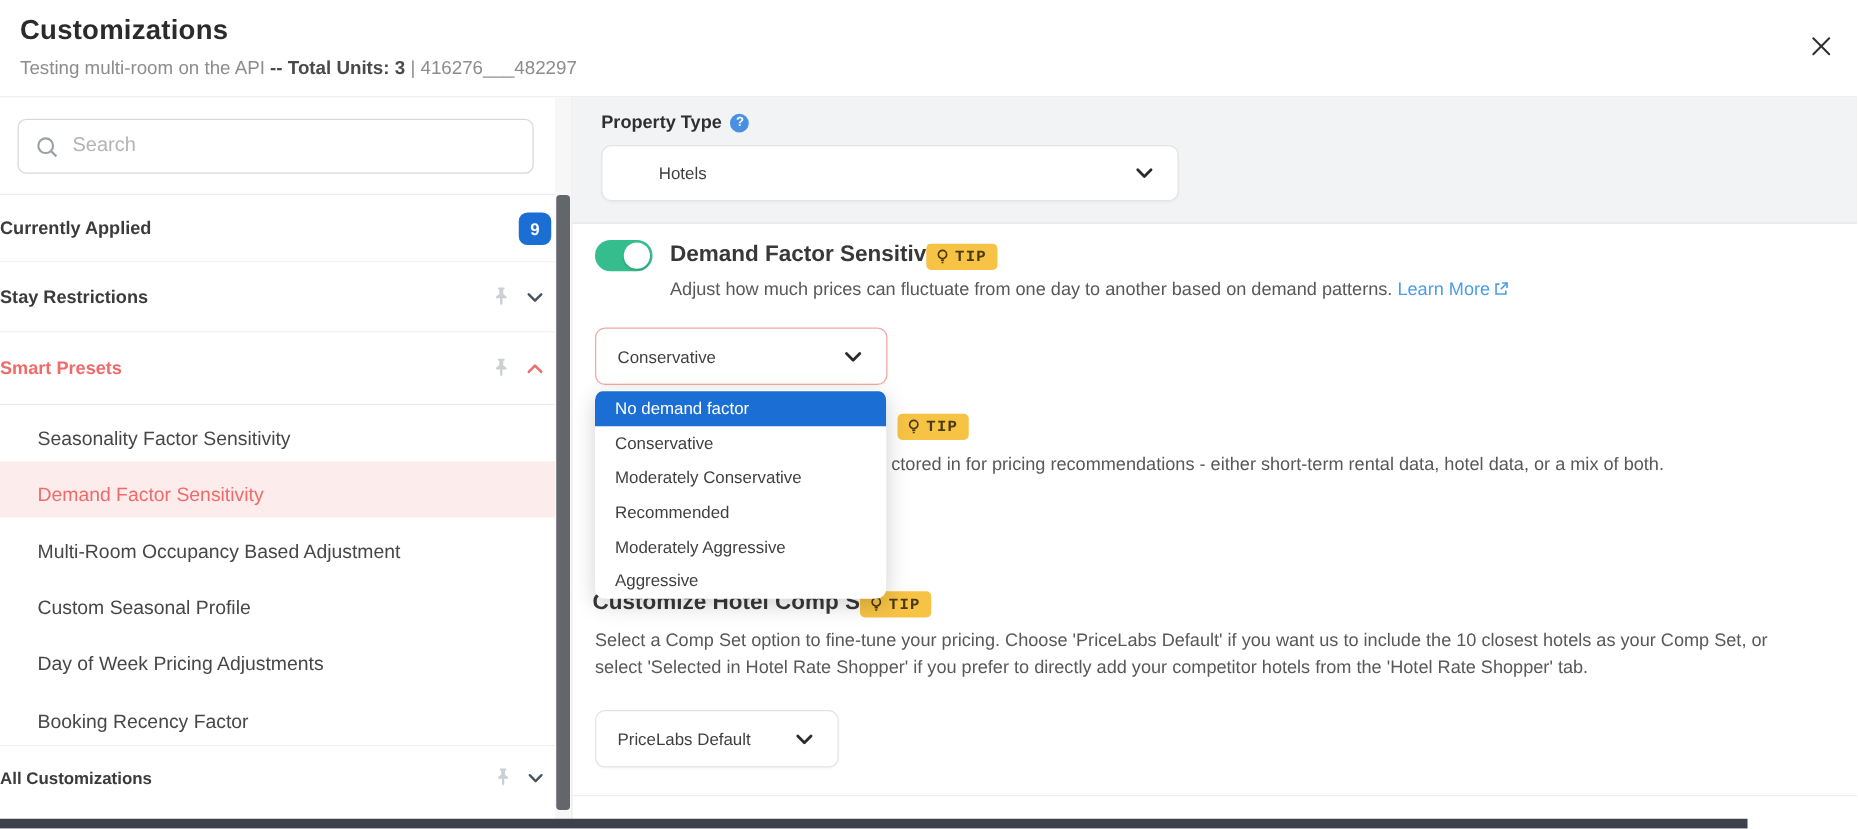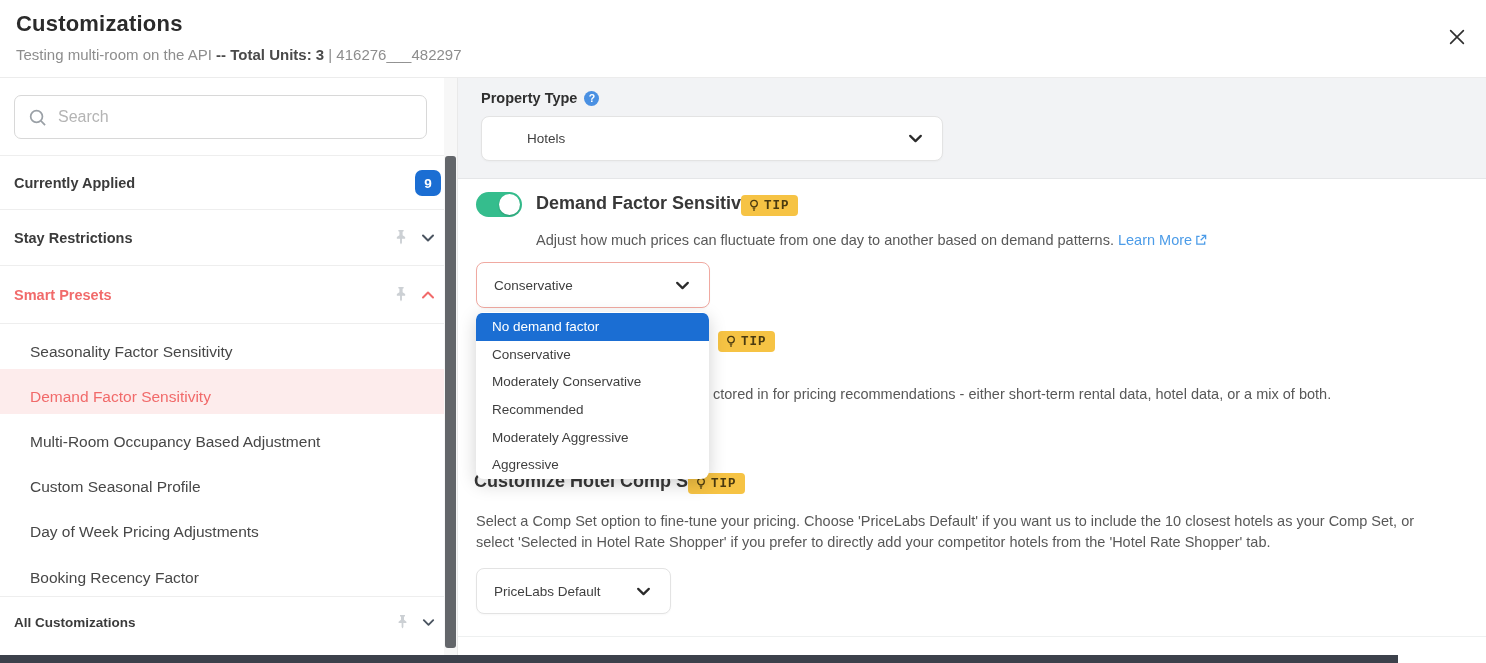--- a/index.html
+++ b/index.html
@@ -15,21 +15,21 @@
 
   
   .sidebar { position:absolute; left:0; top:78px; width:458px; height:577px; background:#fff; border-right:1px solid #e9e9e9; }
   .search-box { position:absolute; left:14px; top:95px; width:413px; height:44px; border:1px solid #d8d8d8; border-radius:7px; display:flex; align-items:center; padding:0 13px; gap:11px; background:#fff; }
   .search-box input { border:none; outline:none; flex:1; font-size:16px; color:#444; font-family:"Liberation Sans", sans-serif; background:transparent; }
   .search-box input::placeholder { color:#b4b4b4; }
 
   .sb-divider { position:absolute; left:0; width:444px; height:1px; background:#eeeeee; }
 
   .sb-row { position:absolute; left:0; width:444px; display:flex; align-items:center; cursor:pointer; background:#fff; }
-  .sb-row .sb-label { margin-left:14px; font-size:14.5px; font-weight:700; color:#3b3b3b; }
+  .sb-row .sb-label { font-size:14.5px; font-weight:700; color:#3b3b3b; }
   .sb-row .row-icons { position:absolute; right:8px; display:flex; align-items:center; gap:12px; }
   .badge-blue { position:absolute; left:415px; width:26px; height:26px; border-radius:7px; background:#1b6ed3; color:#fff; font-size:13.5px; font-weight:700; display:flex; align-items:center; justify-content:center; }
   .sb-row.presets .sb-label { color:#f16a6a; }
   .chev-dark { color:#4a5460; }
   .chev-red { color:#f16a6a; }
 
   .sb-sub { position:absolute; left:0; width:444px; height:45px; display:flex; align-items:center; cursor:pointer; }
   .sb-sub span { margin-left:30px; font-size:15.5px; color:#474747;margin-top:10px; }
   .sb-sub.active { background:#fdecec; }
   .sb-sub.active span { color:#f16a6a; }
@@ -56,25 +56,25 @@
   .sec-title { position:absolute; font-size:18px; font-weight:700; color:#383838; }
   .t-demand { left:536px; top:193px; }
   .t-comp { left:474px; top:471px; z-index:1; }
 
   .tip-badge { position:absolute; height:21px; background:#f6c344; border-radius:4px; display:flex; align-items:center; gap:5px; padding:0 8px; cursor:pointer; }
   .tip-badge .tip-text { font-family:"Liberation Mono", monospace; font-size:12.5px; font-weight:700; letter-spacing:1px; color:#4a3a10; }
   .tip-1 { left:741px; top:195px; }
   .tip-2 { left:718px; top:331px; }
   .tip-3 { left:688px; top:473px; z-index:1; }
 
-  .body-text { position:absolute; font-size:14.5px; color:#585858; line-height:21px;margin-top:8px; }
+  .body-text { position:absolute; font-size:14.5px; color:#585858; line-height:21px; }
   .d-desc { left:536px; top:222px; }
   .learn-link { color:#4c9ce8; cursor:pointer; }
   .ext-icon { display:inline-block; vertical-align:-1px; margin-left:3px; }
-  .hidden-frag { left:713px; top:376px; z-index:0; }
+  .hidden-frag { left:713px; top:362px; z-index:0; }
   .comp-desc { left:476px; top:503px; width:962px; z-index:1; }
 
   
   .dropdown { position:absolute; left:476px; top:312px; width:233px; height:167px; background:#fff; border-radius:8px; box-shadow:0 5px 18px rgba(0,0,0,.18); z-index:6; overflow:hidden; padding-top:1px; }
   .dd-item { height:27.6px; display:flex; align-items:center; padding-left:16px; font-size:13.5px; color:#3f3f3f; cursor:pointer; }
   .dd-item.selected { background:#1b6ed3; color:#fff; border-radius:6px 6px 0 0; }
 
   .main-divider { position:absolute; left:458px; top:636px; width:1028px; height:1px; background:#eef0f0; }
   .bottom-bar { position:absolute; left:0; top:655px; width:1398px; height:8px; background:#3c414b; }
 </style>

